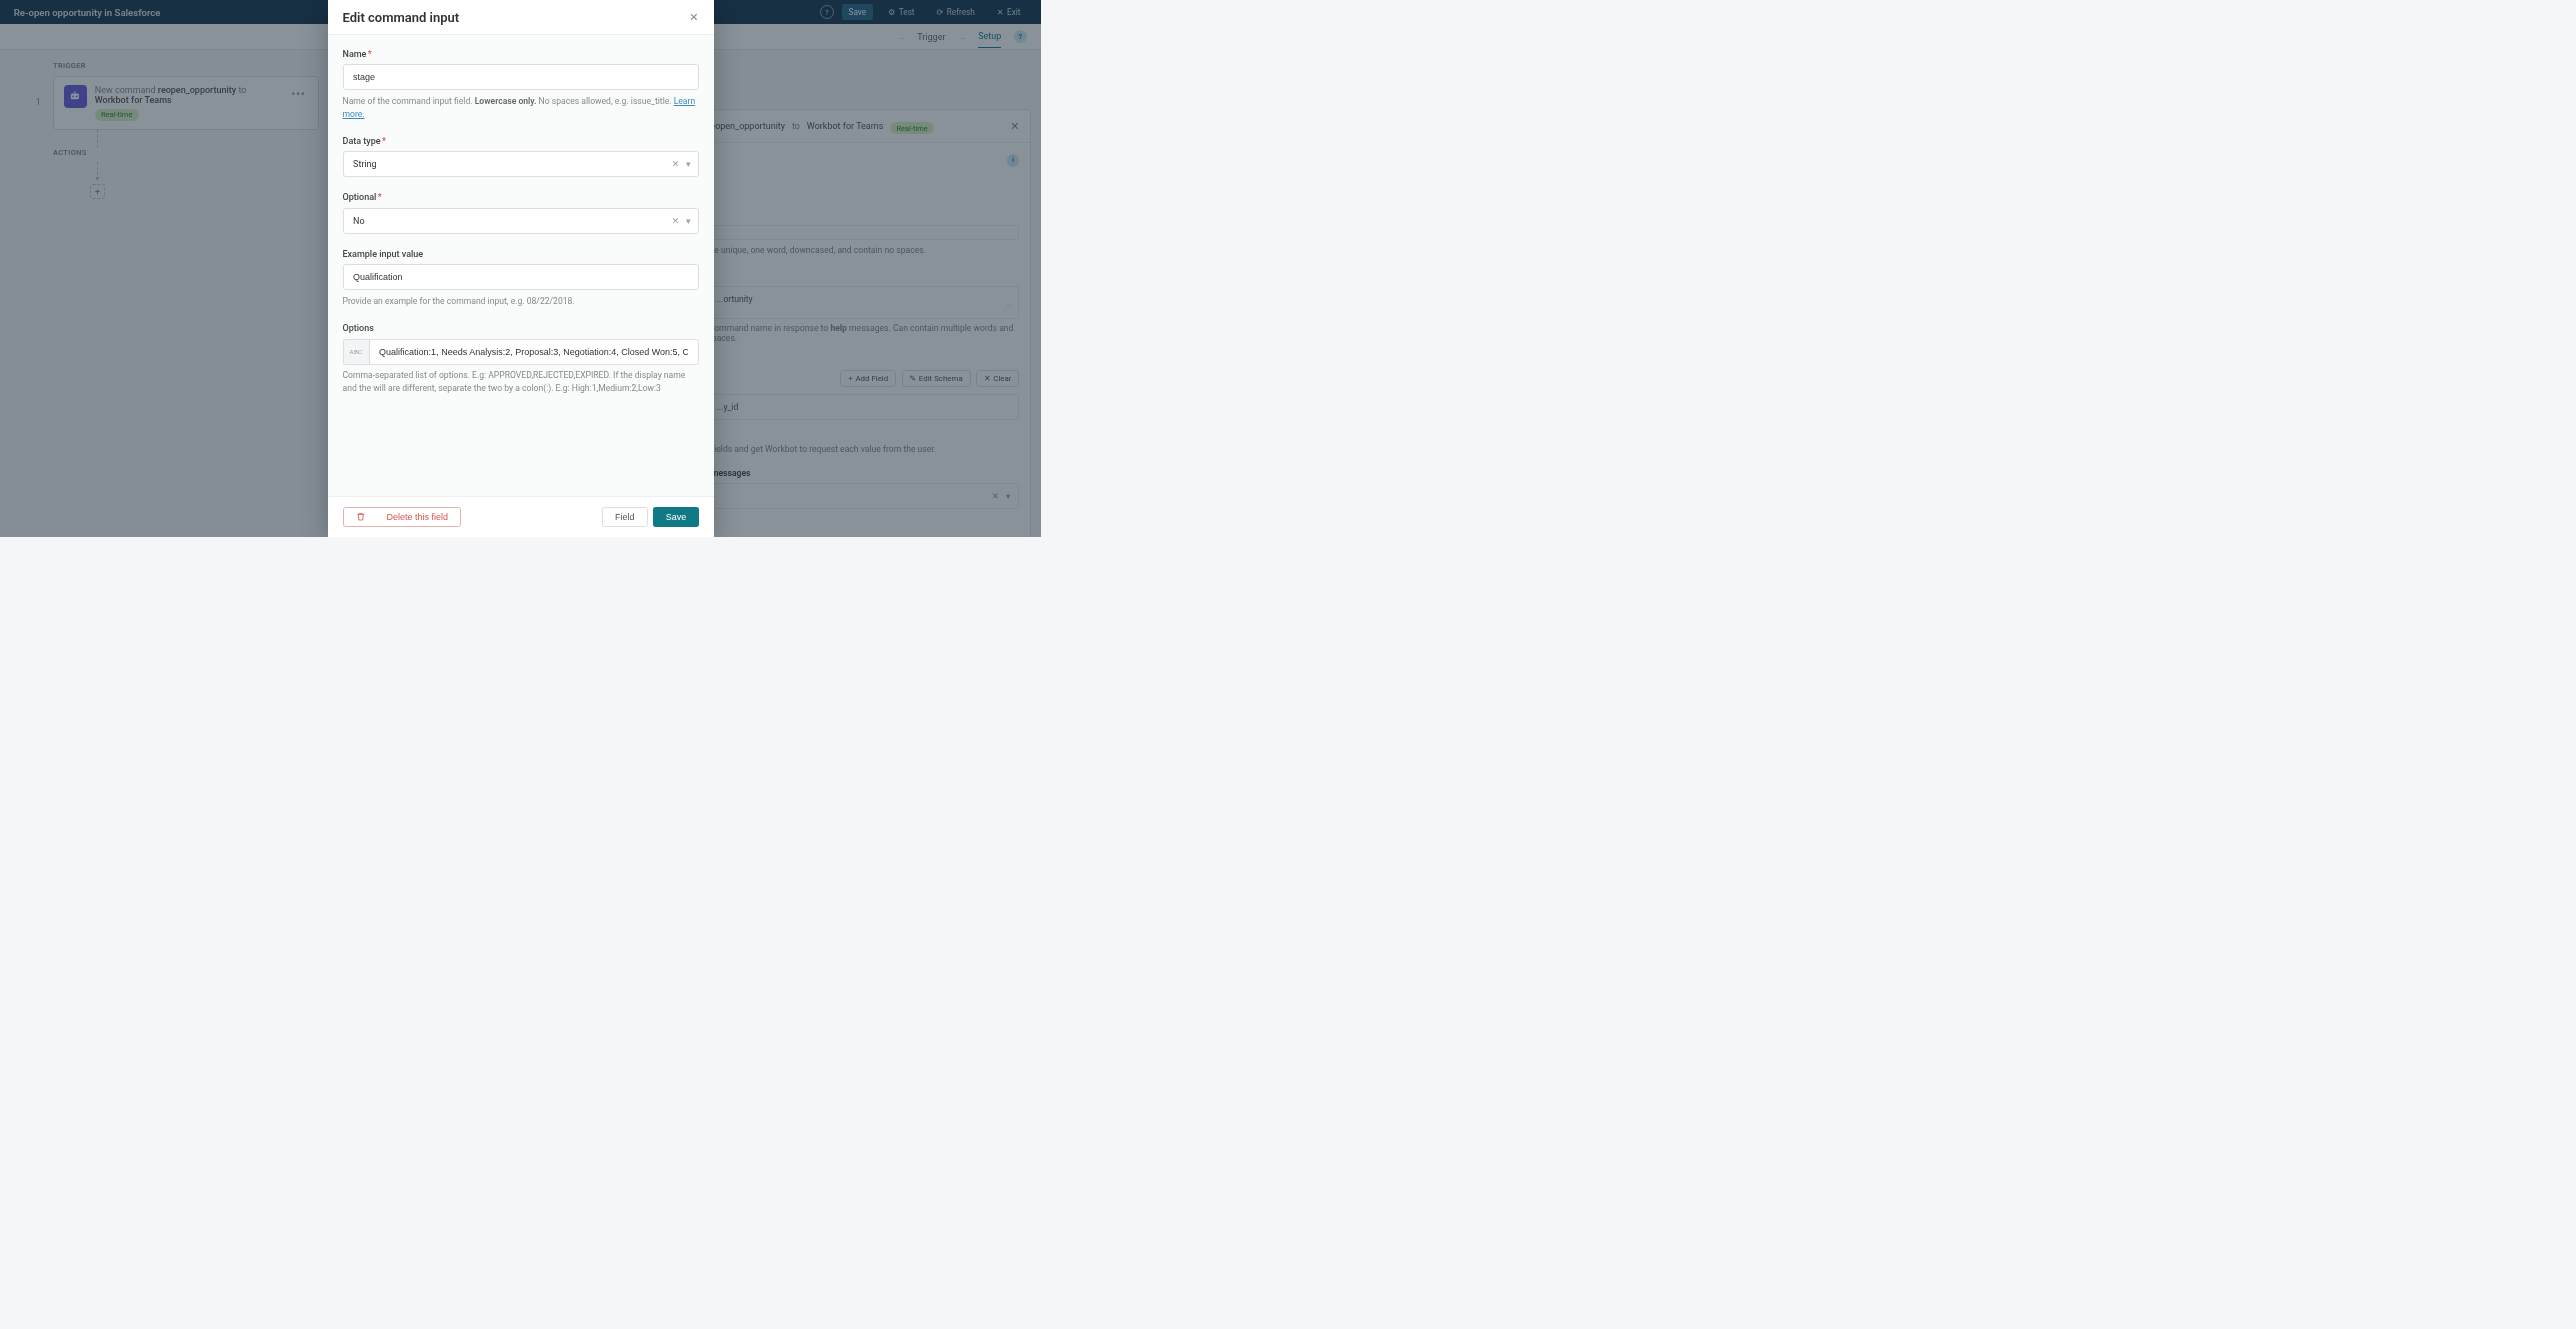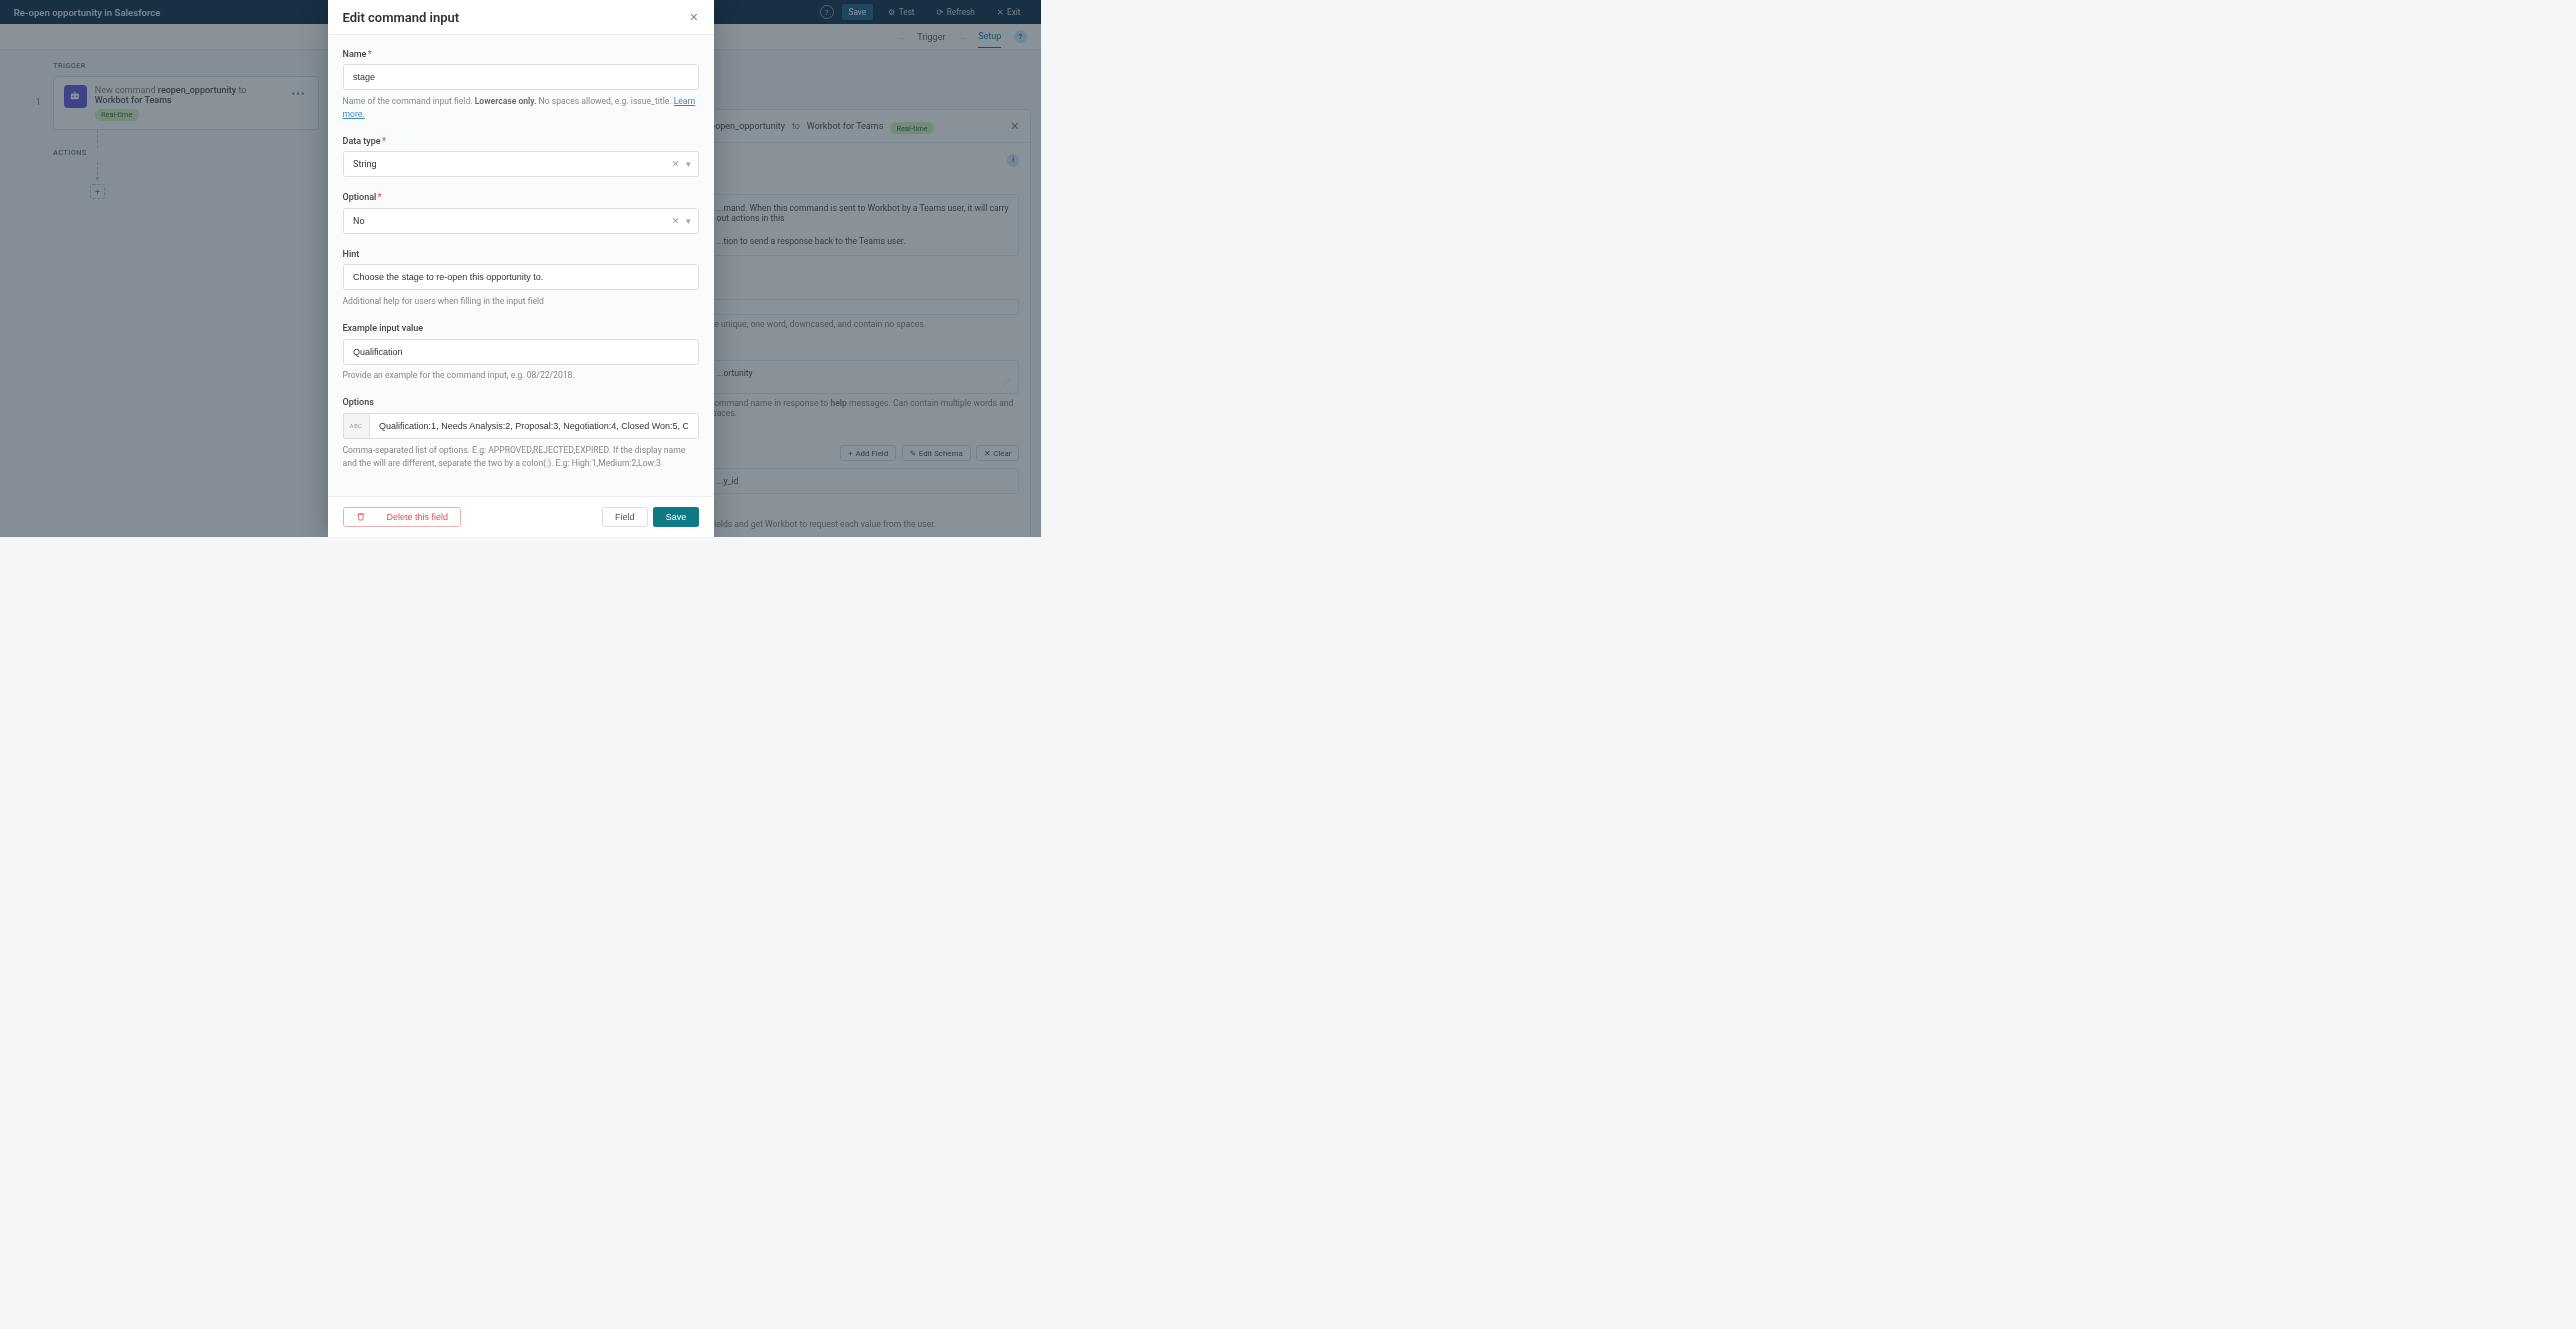--- a/index.html
+++ b/index.html
@@ -216,25 +216,20 @@
     <div class="config-header">
       <span class="muted" style="color:#555">reopen_opportunity</span>
       <span style="color:#888"> to </span>
       <span style="color:#555">Workbot for Teams</span>
       <span class="badge-rt">Real-time</span>
       <span class="config-close">✕</span>
     </div>
     <div class="config-body">
       <span style="float:right; width:12.3px;height:12.3px;border-radius:50%;background:#cfe8f2;color:#1c7a9c;display:inline-flex;align-items:center;justify-content:center;font-size:6.9px;font-weight:700">i</span>
       <div style="clear:both;height:27px"></div>
-      <div class="config-hint-box">
-        <div>...mand. When this command is sent to Workbot by a Teams user, it will carry out actions in this</div>
-        <div style="height:13.7px"></div>
-        <div>...tion to send a response back to the Teams user.</div>
-      </div>
       <div style="height:27px"></div>
       <div class="config-field-row"></div>
       <div class="config-help-text">...e unique, one word, downcased, and contain no spaces.</div>
       <div style="height:27px"></div>
       <div class="config-field-row">
         <span>...ortunity</span>
         <span style="margin-left:auto;color:#bbb;font-size:6.9px">⋰</span>
       </div>
       <div class="config-help-text">
         <span>...ommand name in response to </span><b>help</b><span> messages. Can contain multiple words and spaces.</span>
@@ -307,25 +302,20 @@
         </label>
         <div class="select-input">
           <span>No</span>
           <span class="select-controls">
             <span>✕</span>
             <span>▾</span>
           </span>
         </div>
       </div>
 
-      <div class="form-group">
-        <label class="form-label">Hint</label>
-        <input class="text-input" value="Choose the stage to re-open this opportunity to." style="">
-        <div class="help-text">Additional help for users when filling in the input field</div>
-      </div>
 
       <div class="form-group">
         <label class="form-label">Example input value</label>
         <input class="text-input" value="Qualification" style="">
         <div class="help-text">Provide an example for the command input, e.g. 08/22/2018.</div>
       </div>
 
       <div class="form-group">
         <label class="form-label">Options</label>
         <div class="options-row">

